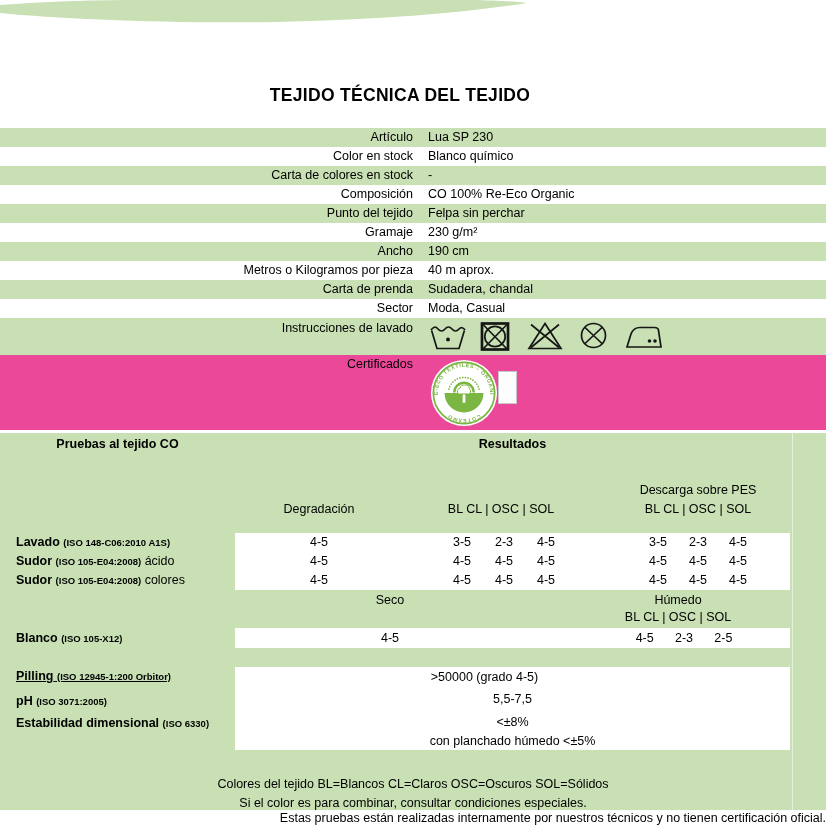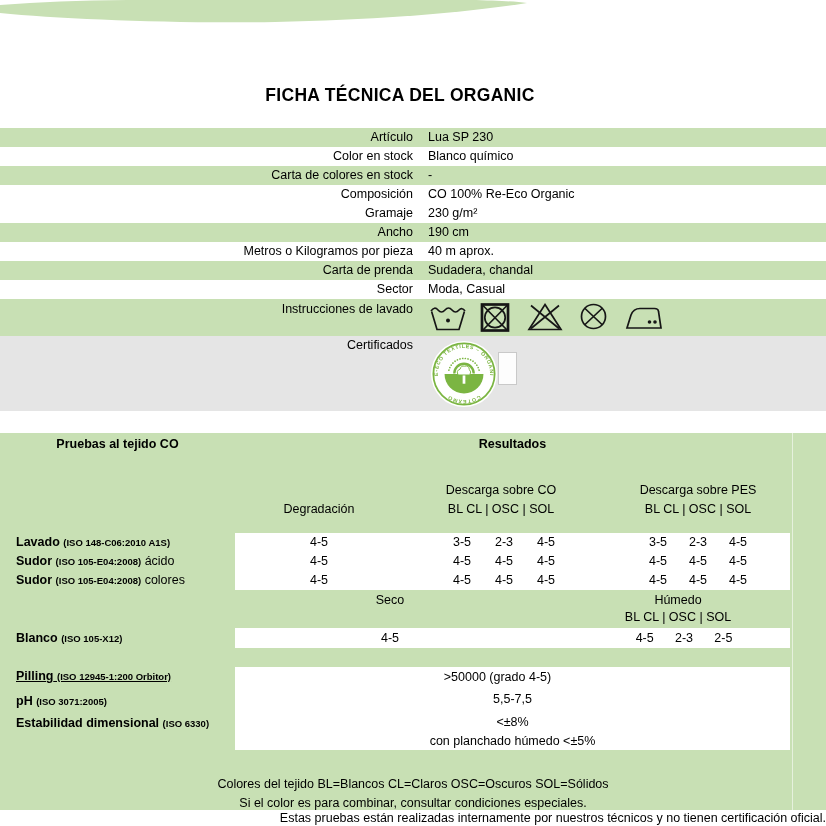--- a/index.html
+++ b/index.html
@@ -15,21 +15,21 @@
   
   .spec{position:absolute;top:128px;left:0;width:826px;}
   .srow{display:flex;height:19px;line-height:19px;font-size:12.5px;}
   .srow.g{background:var(--green);}
   .slabel{width:413px;text-align:right;flex:none;}
   .sval{margin-left:15px;white-space:nowrap;}
   .srow.instr{height:37px;align-items:flex-start;}
   .srow.instr .slabel{line-height:19px;margin-top:1px;}
   .careicons{display:flex;gap:5px;margin-left:13px;margin-top:3px;}
   .careicons svg{display:block;}
-  .srow.cert{height:75px;background:#e5e5e5;align-items:flex-start;}
+  .srow.cert{height:75px;background:#ec4899;align-items:flex-start;}
   .srow.cert .slabel{line-height:19px;}
   .certart{position:relative;margin-left:15px;width:120px;height:75px;}
   .certtab{position:absolute;left:70px;top:16px;width:17px;height:31px;
            background:#fdfdfd;border:1px solid #c9c9c9;}
   .certart svg{position:absolute;left:0;top:2px;}
   
   .results{position:absolute;top:433px;left:0;width:826px;height:377px;background:var(--green);
            font-size:12.5px;}
   .results .abs{position:absolute;}
   .vline{position:absolute;left:792px;top:0;width:1px;height:377px;background:rgba(255,255,255,.55);}
@@ -49,38 +49,42 @@
 </style>
 </head>
 <body>
 
 <div class="page">
 
   <svg class="wave" width="826" height="26" viewBox="0 0 826 26">
     <path d="M0,5 C40,2 78,0.5 128,0 L470,0 C498,0.5 516,1.5 527,3 C465,13 375,20 275,22 C170,23.7 62,19 0,13 Z" fill="#c8e0b4"></path>
   </svg>
 
-  <div class="title">FICHA TÉCNICA DEL ORGANIC</div>
+  <div class="title">TEJIDO TÉCNICA DEL TEJIDO</div>
 
   <div class="spec">
     <div class="srow g">
       <div class="slabel">Artículo</div>
       <div class="sval">Lua SP 230</div>
     </div>
     <div class="srow">
       <div class="slabel">Color en stock</div>
       <div class="sval">Blanco químico</div>
     </div>
     <div class="srow g">
       <div class="slabel">Carta de colores en stock</div>
       <div class="sval">-</div>
     </div>
     <div class="srow">
       <div class="slabel">Composición</div>
       <div class="sval">CO 100% Re-Eco Organic</div>
+    </div>
+    <div class="srow g">
+      <div class="slabel">Punto del tejido</div>
+      <div class="sval">Felpa sin perchar</div>
     </div>
     <div class="srow">
       <div class="slabel">Gramaje</div>
       <div class="sval">230 g/m²</div>
     </div>
     <div class="srow g">
       <div class="slabel">Ancho</div>
       <div class="sval">190 cm</div>
     </div>
     <div class="srow">
@@ -151,21 +155,20 @@
       </div>
     </div>
   </div>
 
   <div class="results">
     <div class="vline"></div>
 
     <div class="abs bold ctr" style="left:0;top:4px;width:235px;">Pruebas al tejido CO</div>
     <div class="abs bold ctr" style="left:235px;top:4px;width:555px;">Resultados</div>
 
-    <div class="abs ctr" style="left:401px;top:50px;width:200px;">Descarga sobre CO</div>
     <div class="abs ctr" style="left:598px;top:50px;width:200px;">Descarga sobre PES</div>
     <div class="abs ctr" style="left:235px;top:69px;width:168px;">Degradación</div>
     <div class="abs ctr" style="left:401px;top:69px;width:200px;">BL CL | OSC | SOL</div>
     <div class="abs ctr" style="left:598px;top:69px;width:200px;">BL CL | OSC | SOL</div>
 
     <div class="whitebox" style="left:235px;top:100px;width:555px;height:57px;"></div>
 
     <div class="abs" style="left:0;top:100px;width:826px;height:19px;line-height:19px;">
       <div class="rowlabel"><span class="nm">Lavado</span> <span class="iso">(ISO 148-C06:2010 A1S)</span> <span class="sfx"></span></div>
       <div class="abs ctr" style="left:235px;width:168px;">4-5</div>
@@ -224,21 +227,21 @@
         <span>4-5</span>
           <span>2-3</span>
           <span>2-5</span>
       </div>
     </div>
 
     <div class="whitebox" style="left:235px;top:234px;width:555px;height:83px;"></div>
     <div class="rowlabel" style="top:233px;height:20px;line-height:20px;text-decoration:underline;"><span class="nm">Pilling</span> <span class="iso">(ISO 12945-1:200 Orbitor)</span></div>
     <div class="rowlabel" style="top:258px;height:20px;line-height:20px;"><span class="nm">pH</span> <span class="iso">(ISO 3071:2005)</span></div>
     <div class="rowlabel" style="top:280px;height:20px;line-height:20px;"><span class="nm">Estabilidad dimensional</span> <span class="iso">(ISO 6330)</span></div>
-    <div class="abs ctr" style="left:235px;top:234px;width:525px;height:21px;line-height:21px;">&gt;50000 (grado 4-5)</div>
+    <div class="abs ctr" style="left:222px;top:234px;width:525px;height:21px;line-height:21px;">&gt;50000 (grado 4-5)</div>
     <div class="abs ctr" style="left:235px;top:255px;width:555px;height:23px;line-height:23px;">5,5-7,5</div>
     <div class="abs ctr" style="left:235px;top:278px;width:555px;height:22px;line-height:22px;">&lt;±8%</div>
     <div class="abs ctr" style="left:235px;top:300px;width:555px;height:17px;line-height:17px;">con planchado húmedo &lt;±5%</div>
 
     <div class="footer-line" style="top:342px;height:19px;line-height:19px;">Colores del tejido BL=Blancos CL=Claros OSC=Oscuros SOL=Sólidos</div>
     <div class="footer-line" style="top:361px;height:19px;line-height:19px;">Si el color es para combinar, consultar condiciones especiales.</div>
   </div>
 
   <div class="bottomnote">Estas pruebas están realizadas internamente por nuestros técnicos y no tienen certificación oficial.</div>
 

